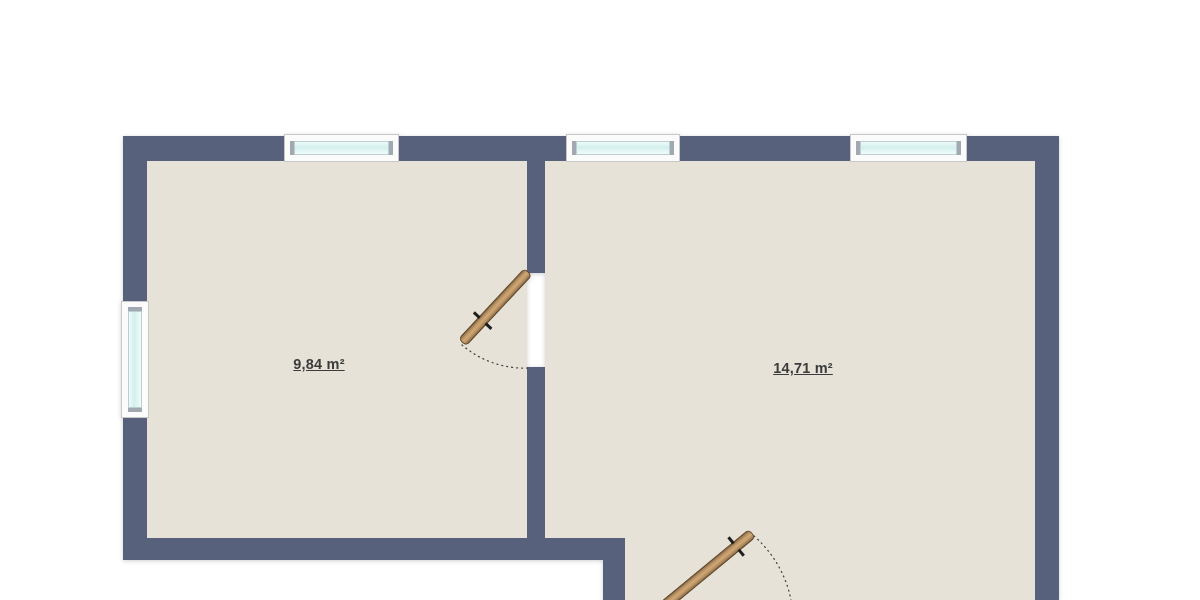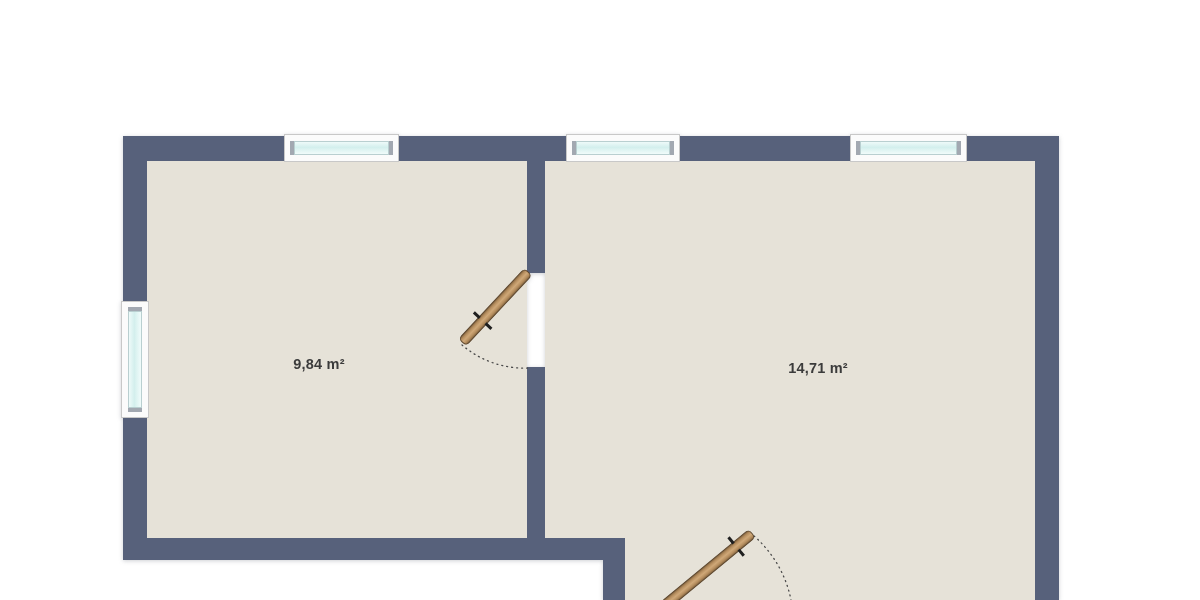--- a/index.html
+++ b/index.html
@@ -77,23 +77,24 @@
   
   .room-label{
     position:absolute;
     width:140px;
     text-align:center;
     font-size:14.5px;
     font-weight:600;
     letter-spacing:0.2px;
     color:var(--label-text);
     white-space:nowrap;
+    text-decoration:underline;
   }
   .label-left{left:249px;top:356px;}
-  .label-right{left:748px;top:360px;}
+  .label-right{left:733px;top:360px;}
 
   
   .doors{
     position:absolute;
     left:0;top:0;
     width:1200px;height:600px;
     pointer-events:none;
   }
   .leaf{
     fill:url(#leafGrad);

